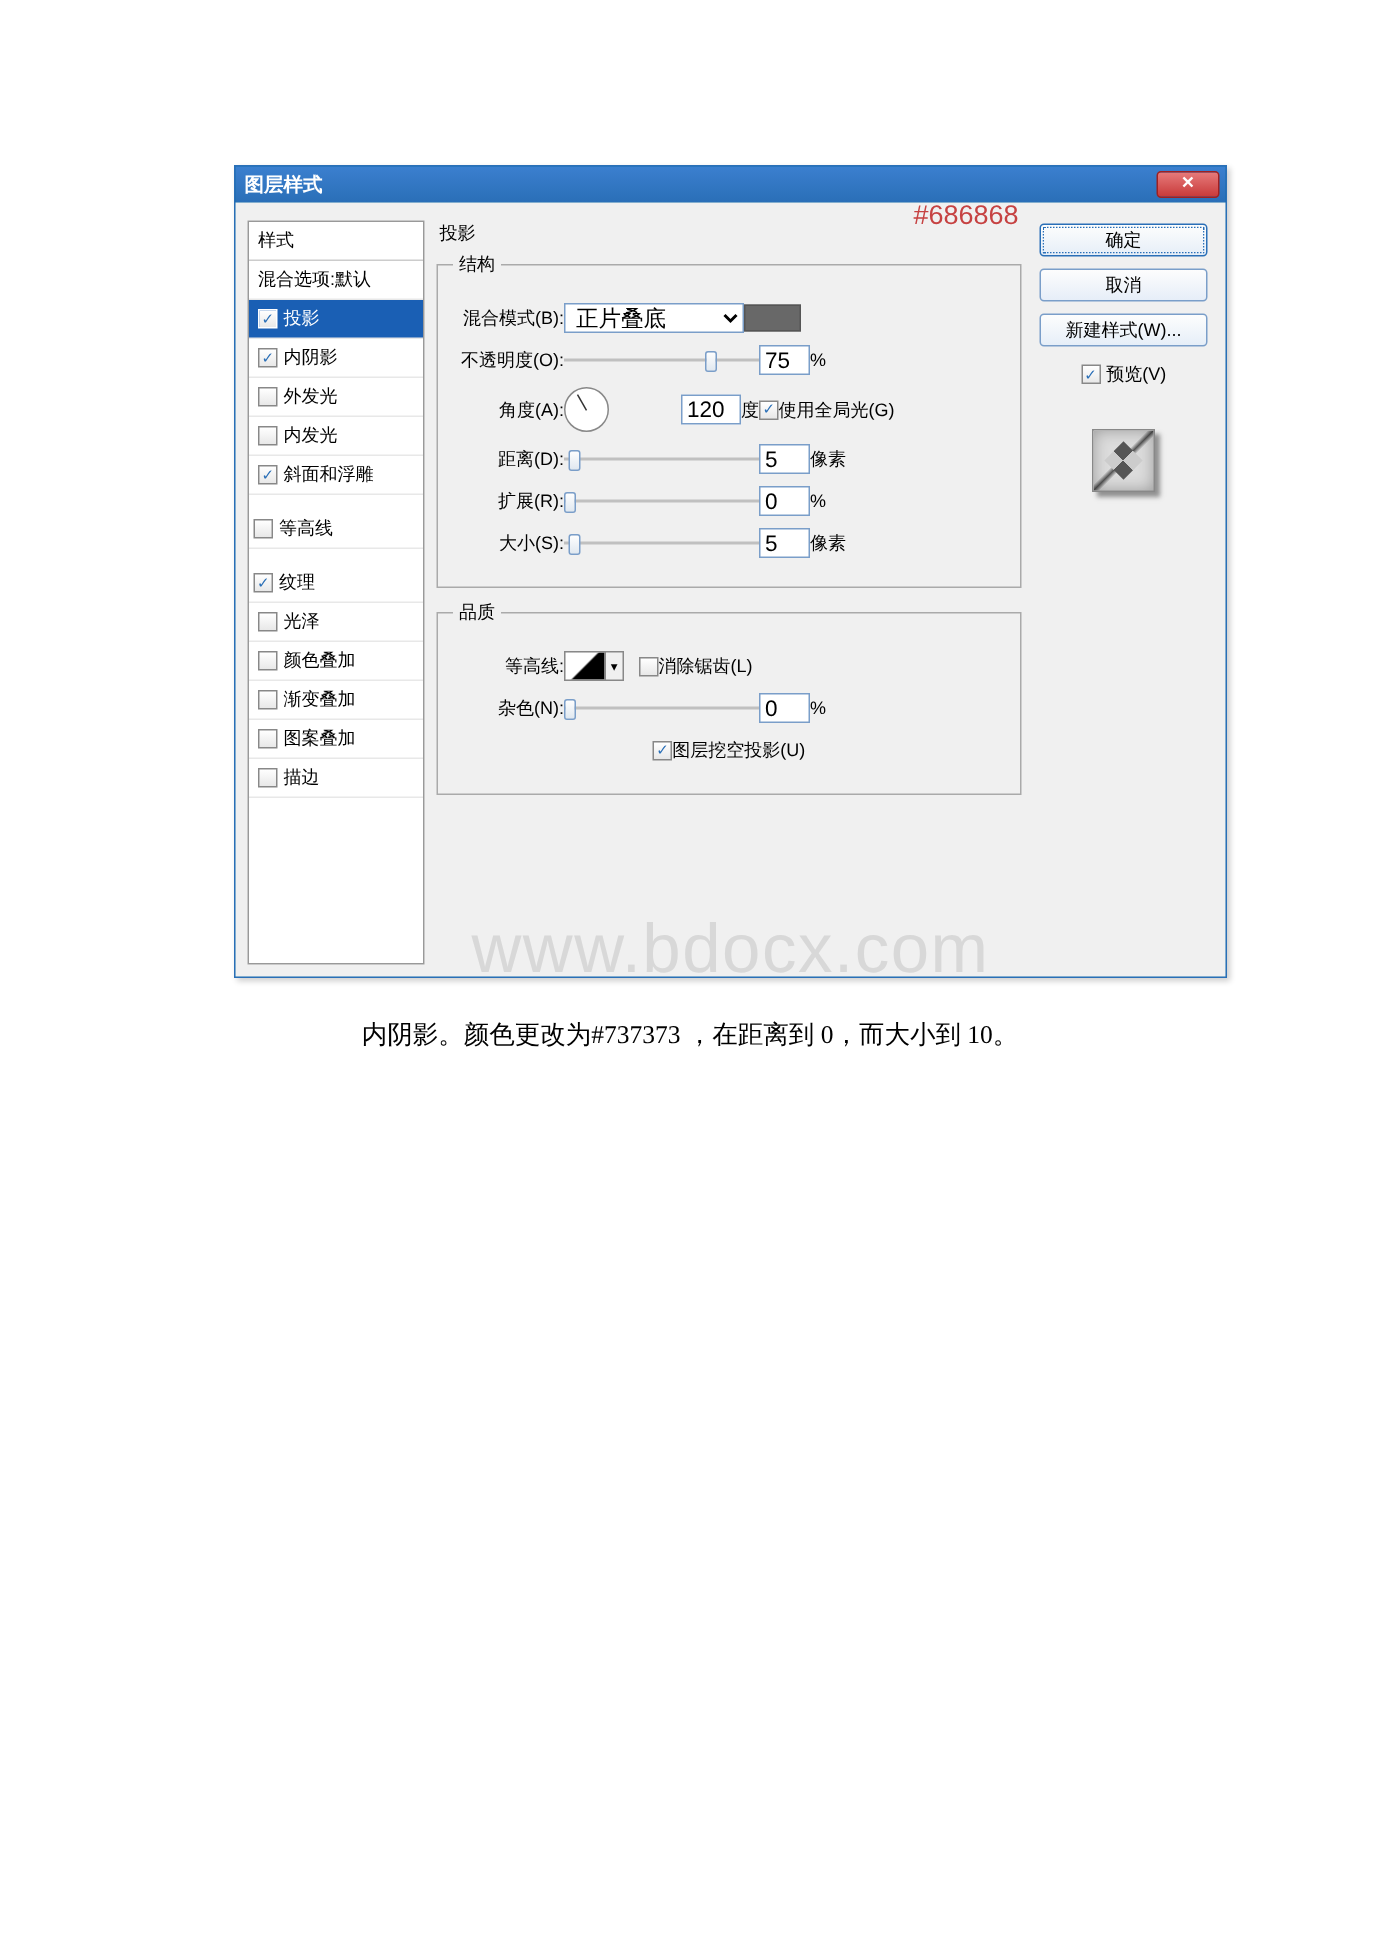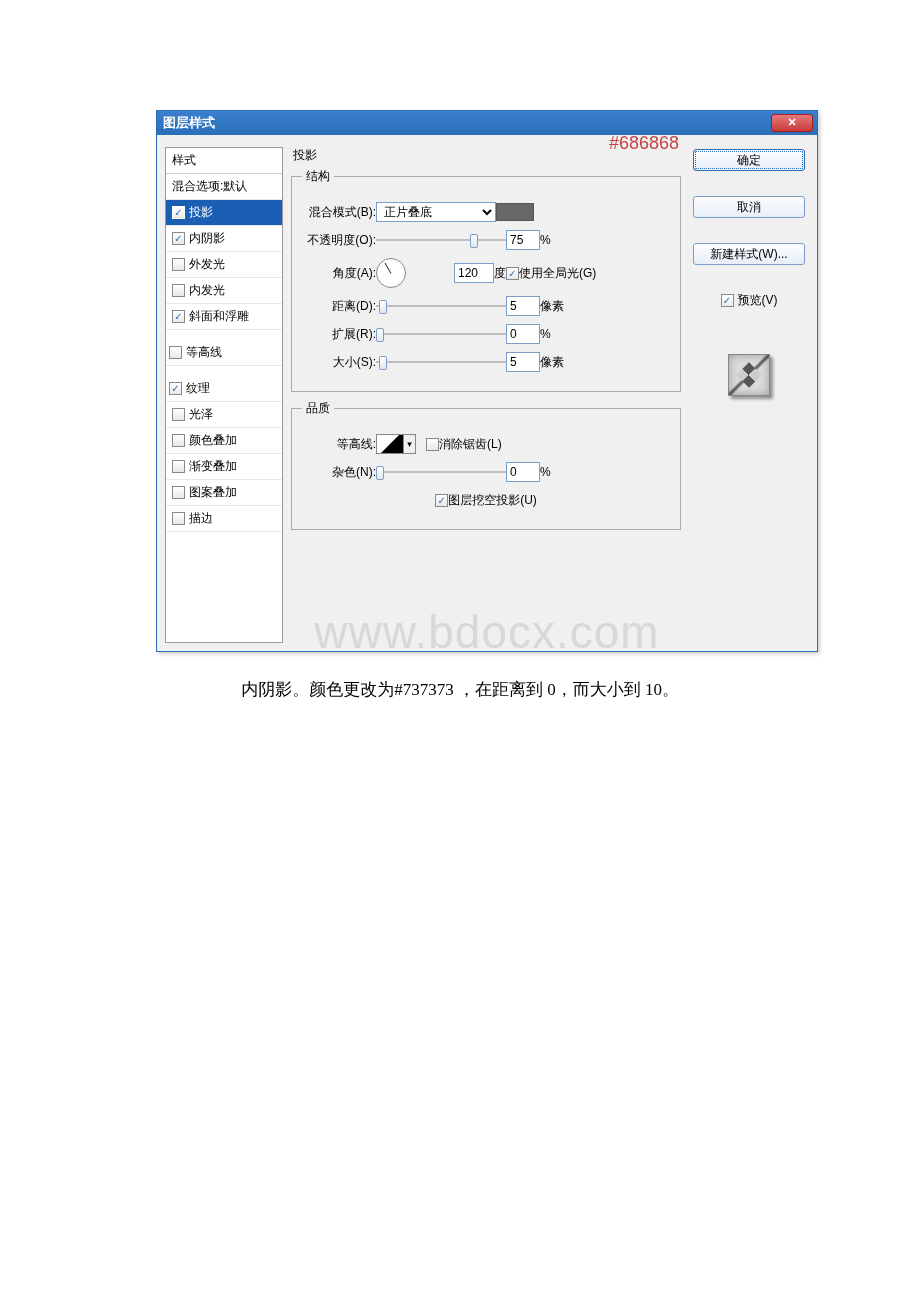--- a/index.html
+++ b/index.html
@@ -113,21 +113,21 @@
     height: 22px;
   }
   .form-row .lbl {
     width: 74px;
     text-align: right;
   }
   select, input[type=text], .numbox {
     border: 1px solid #7a9ec9;
     background: #fff;
     height: 20px;
-    font-size: 12px;
+    font-size: 15px;
     padding: 0 3px;
   }
   .numbox { width: 34px; text-align:left; }
   .slider {
     width: 130px;
     height: 6px;
     position: relative;
   }
   .slider .track {
     position: absolute;
@@ -182,21 +182,21 @@
     width:12px; height:20px;
     border:1px solid #888; border-left:none;
     background:#f0f0f0;
     display:inline-flex;align-items:center;justify-content:center;
     font-size:9px;
   }
   .right-col {
     width: 120px;
     display: flex;
     flex-direction: column;
-    gap: 25px;
+    gap: 8px;
     align-items: center;
     padding-top: 2px;
   }
   .winbtn {
     width: 112px;
     height: 22px;
     border: 1px solid #7a9ec9;
     background: linear-gradient(#fdfdfd,#e6eef8);
     border-radius: 3px;
     text-align: center;

